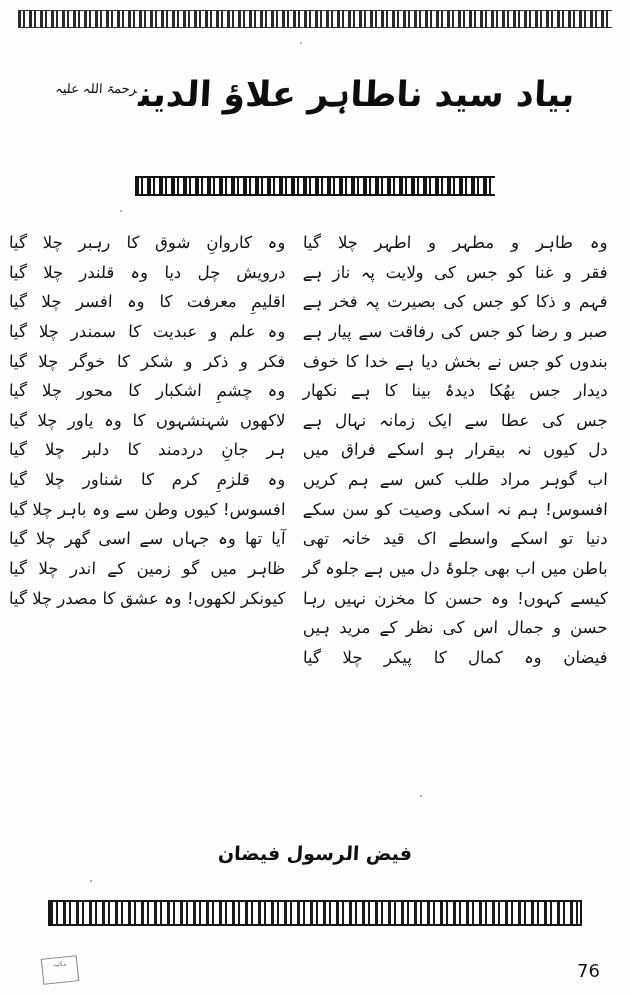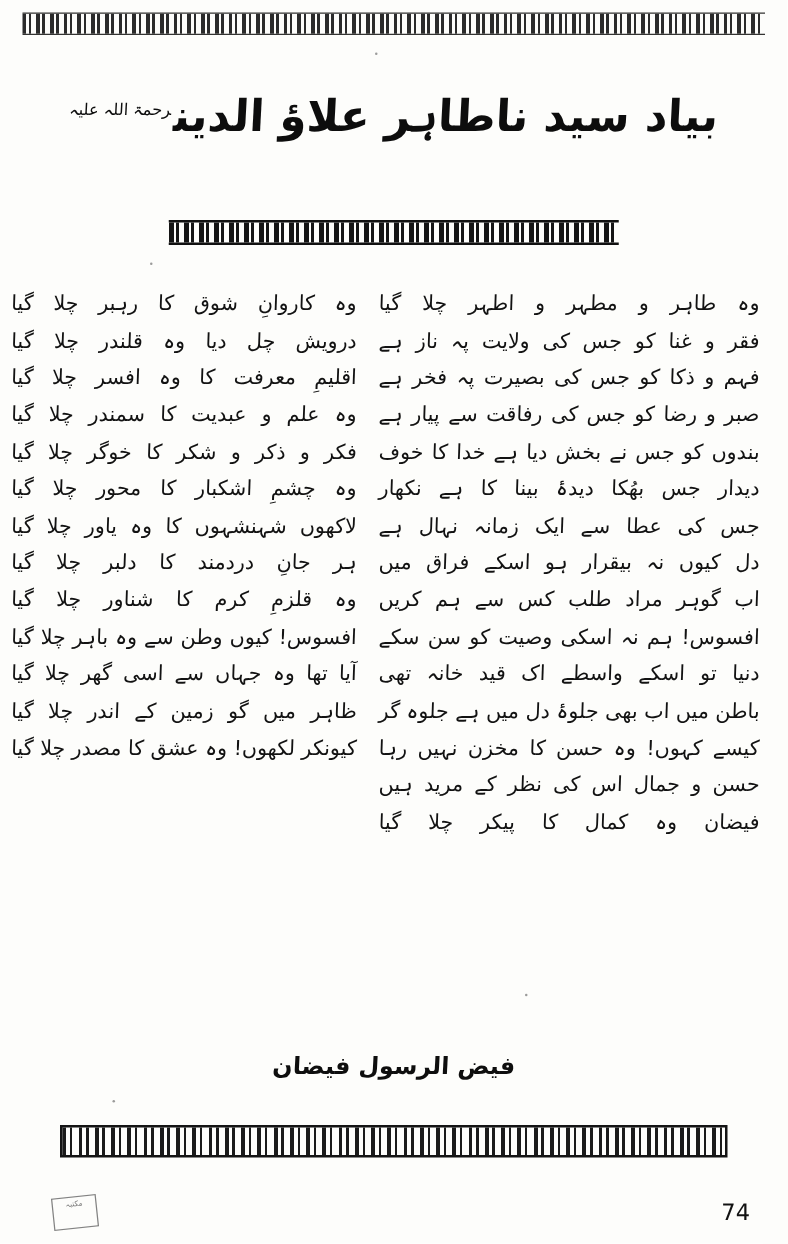--- a/index.html
+++ b/index.html
@@ -241,21 +241,21 @@
     </div>
 
   </div>
 
   <div class="author">
     <span>فیض الرسول فیضان</span>
   </div>
 
   <div class="bottom-orn"></div>
 
-  <div class="page-number">74</div>
+  <div class="page-number">76</div>
 
   <div class="stamp">مکتبہ</div>
 
   <div class="speckle" style="top:42px;left:300px;width:2px;height:2px;"></div>
   <div class="speckle" style="top:210px;left:120px;width:2px;height:2px;"></div>
   <div class="speckle" style="top:795px;left:420px;width:2px;height:2px;"></div>
   <div class="speckle" style="top:880px;left:90px;width:2px;height:2px;"></div>
 
 </div>
 

